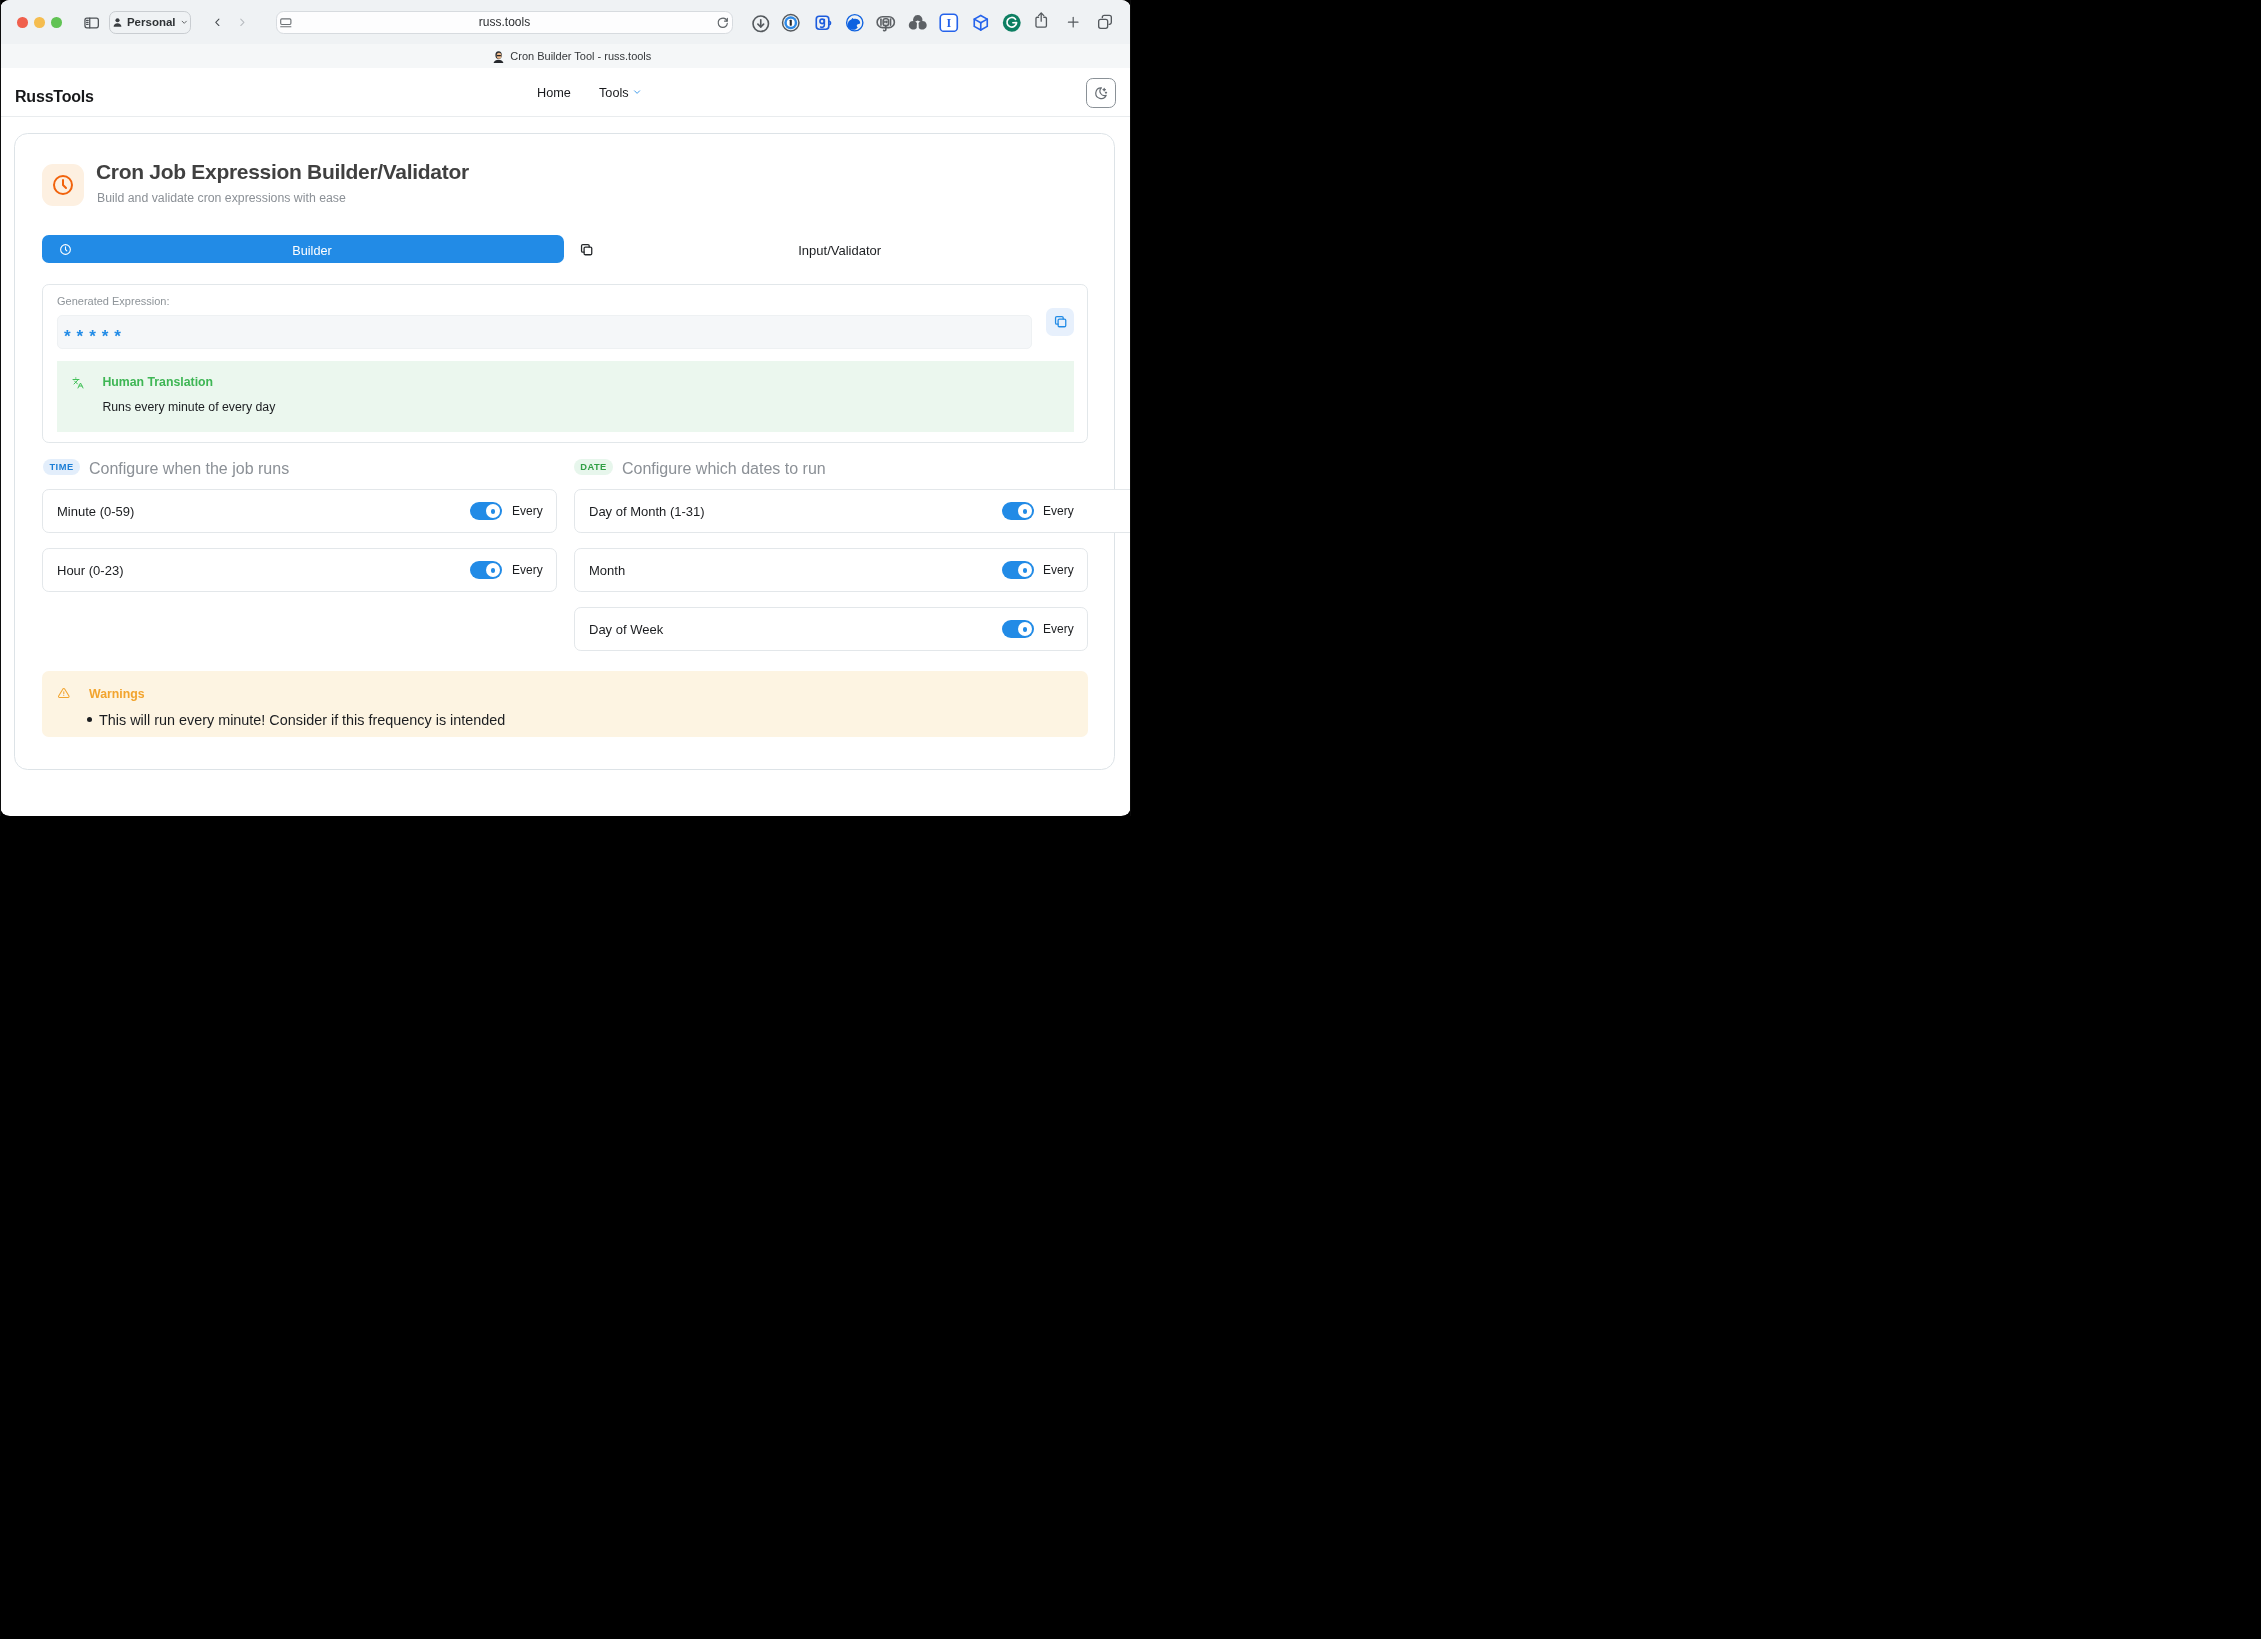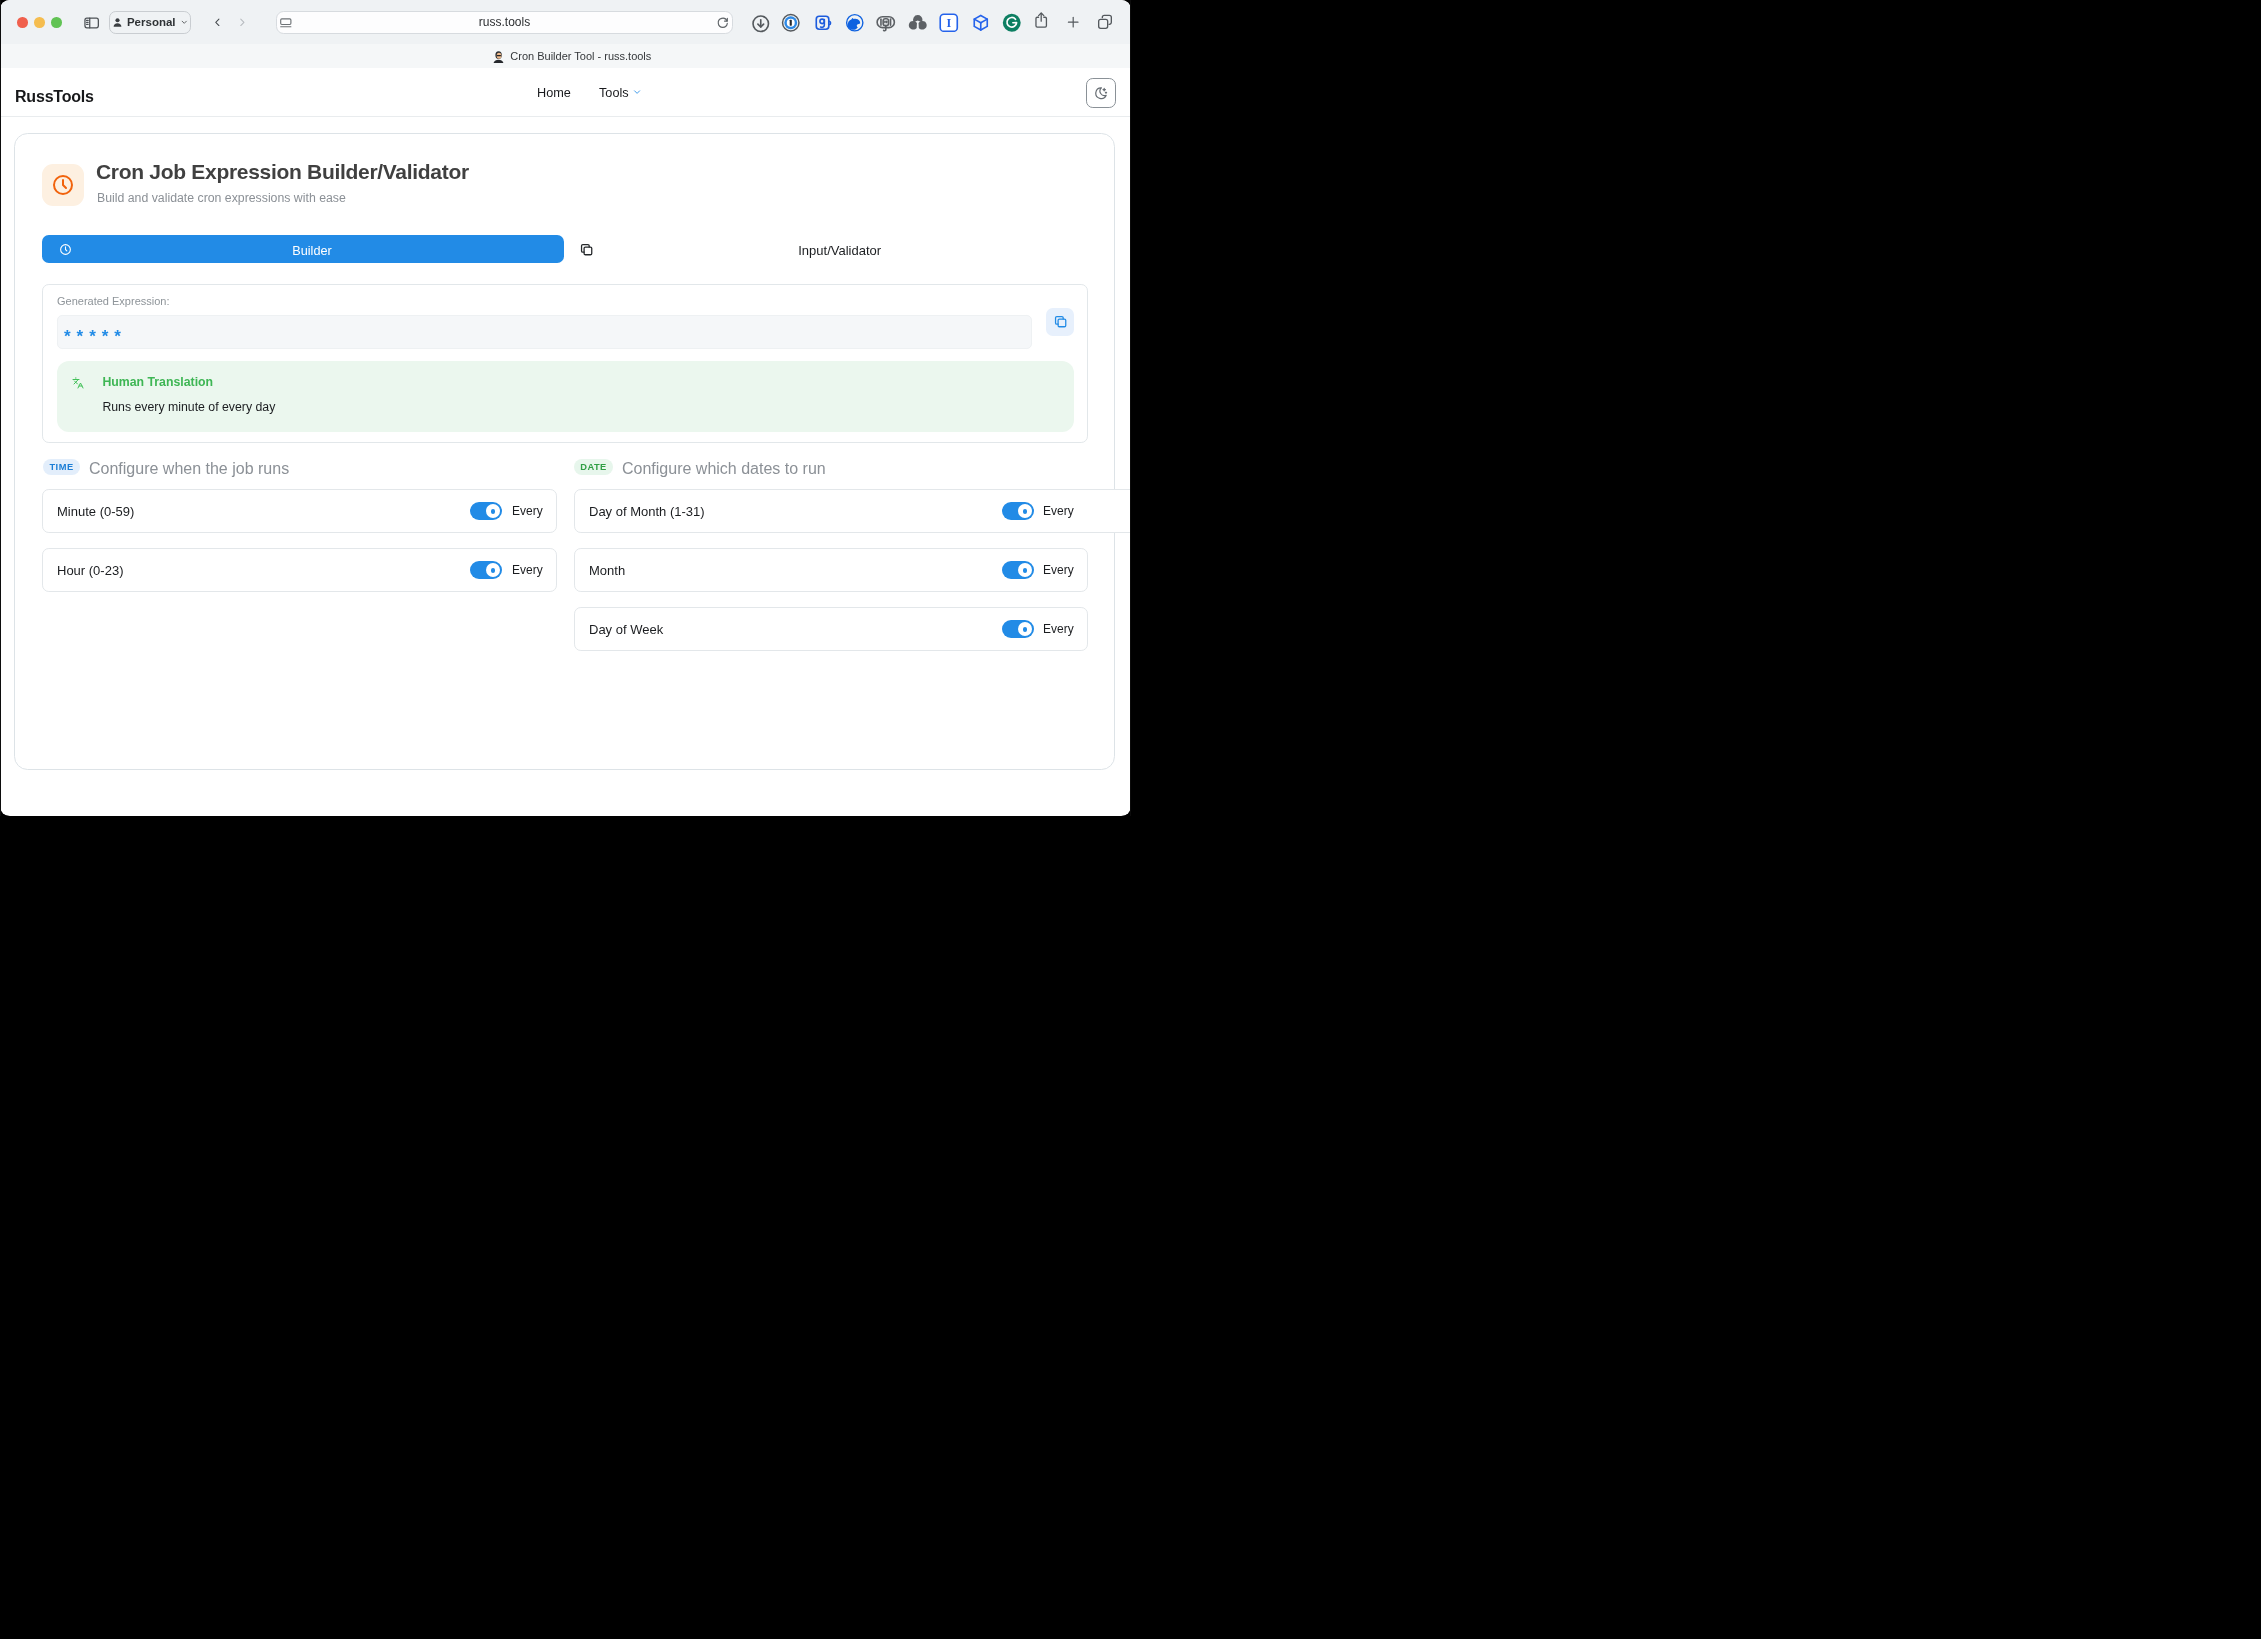--- a/index.html
+++ b/index.html
@@ -45,21 +45,21 @@
   .tab-builder .ticon { position:absolute; left:16.6px; top:7.6px; }
   .copytab { width:46px; display:flex; align-items:center; justify-content:center; color:#25282b; }
   .tab-input { flex:1; display:flex; align-items:center; justify-content:center; font-size:13px; color:#1c1e21; padding-right:18.7px; padding-top:3px; }
 
   .exprcard { position:absolute; left:42px; top:284px; width:1046px; height:159px; border:0.8px solid #e2e7ea; border-radius:6.8px; background:#fff; }
   .exprlabel { position:absolute; left:14px; top:10.2px; font-size:11px; color:#8e9499; }
   .exprinput { position:absolute; left:14.4px; top:30px; width:975px; height:34px; background:#f5f7f9; border:0.8px solid #eef1f3; border-radius:5.1px; }
   .stars { position:absolute; left:3.8px; top:12.3px; font-family:"Liberation Mono", monospace; font-size:17px; font-weight:700; color:#228be6; letter-spacing:-3.9px; }
   .exprcopy { position:absolute; left:1003px; top:22.5px; width:28.4px; height:28px; background:#e7f0fc; border-radius:6.8px;
               display:flex; align-items:center; justify-content:center; color:#228be6; }
-  .greenpanel { position:absolute; left:14.4px; top:76px; width:1017px; height:71px; background:#ebf7ee; border-radius:12px; }
+  .greenpanel { position:absolute; left:14.4px; top:76px; width:1017px; height:71px; background:#ebf7ee; border-radius:0; }
   .gicon { position:absolute; left:15px; top:15.7px; color:#40c057; }
   .gtitle { position:absolute; left:45px; top:13.6px; font-size:12.3px; font-weight:700; color:#3eb654; }
   .gbody { position:absolute; left:45px; top:39px; font-size:12.3px; color:#1b1d20; }
 
   .badge { position:absolute; height:15.7px; border-radius:8.5px; display:flex; align-items:center; justify-content:center;
            font-size:9.3px; font-weight:700; letter-spacing:0.5px;text-align:right; }
   .caption { position:absolute; font-size:16px; color:#8b9096; }
 
   .fieldcard { position:absolute; height:44px; border:0.8px solid #e3e7ea; border-radius:6.8px; background:#fff; }
   .fieldcard .flabel { position:absolute; left:14px; top:50%; transform:translateY(-50%); font-size:13px; font-weight:500; color:#1b1d20; }
@@ -341,17 +341,29 @@
     <div class="every" style="left:468px;">Every</div>
   </div>
   <div class="fieldcard" style="left:574px; top:607px; width:514px;">
     <div class="flabel">Day of Week</div>
     <div class="switch" style="left:427px;">
         <div class="knob"></div>
       </div>
     <div class="every" style="left:468px;">Every</div>
   </div>
 
+  <div class="warn">
+    <div class="wicon" id="warnicon">
+        <svg width="13.6" height="12.7" viewBox="0 0 24 24" fill="none" stroke="currentColor" stroke-width="2" stroke-linecap="round" stroke-linejoin="round">
+          <path d="M12 9v4"></path>
+          <path d="M10.363 3.591l-8.106 13.534a1.914 1.914 0 0 0 1.636 2.871h16.214a1.914 1.914 0 0 0 1.636 -2.87l-8.106 -13.536a1.914 1.914 0 0 0 -3.274 0z"></path>
+          <path d="M12 16h.01"></path>
+        </svg>
+      </div>
+    <div class="wtitle">Warnings</div>
+    <div class="wdot"></div>
+    <div class="wtext">This will run every minute! Consider if this frequency is intended</div>
+  </div>
 </div>
 
 <div class="edge" style="left:0; top:0; width:0.8px; height:816px;"></div>
 <div class="edge" style="left:1130px; top:0; width:0.8px; height:816px;"></div>
 
 
 </body></html>

